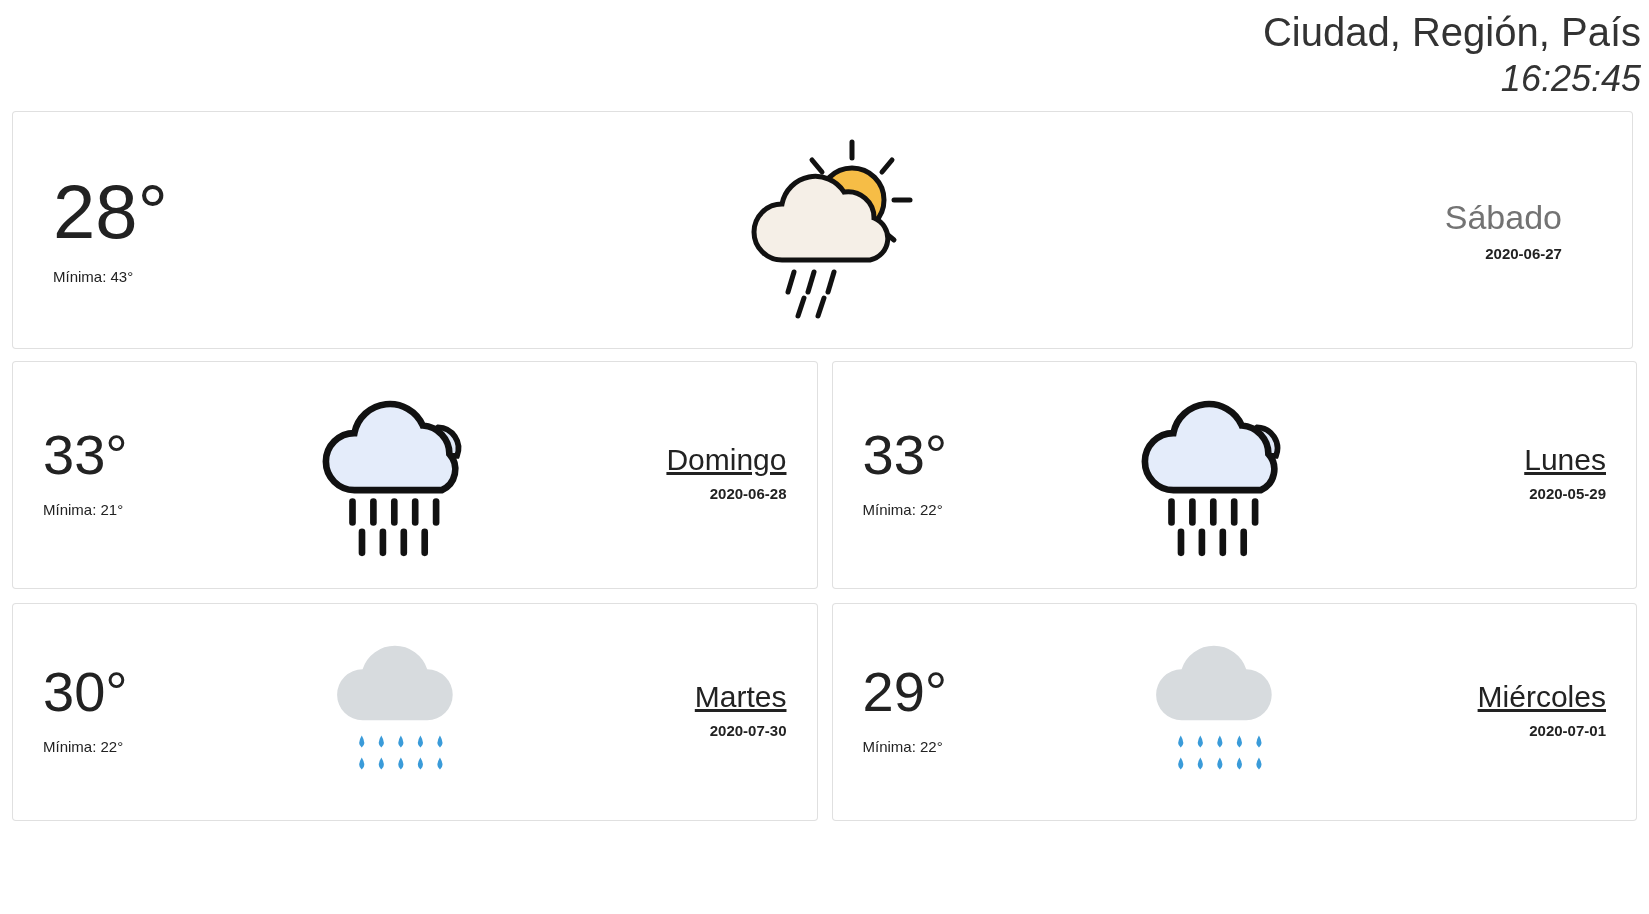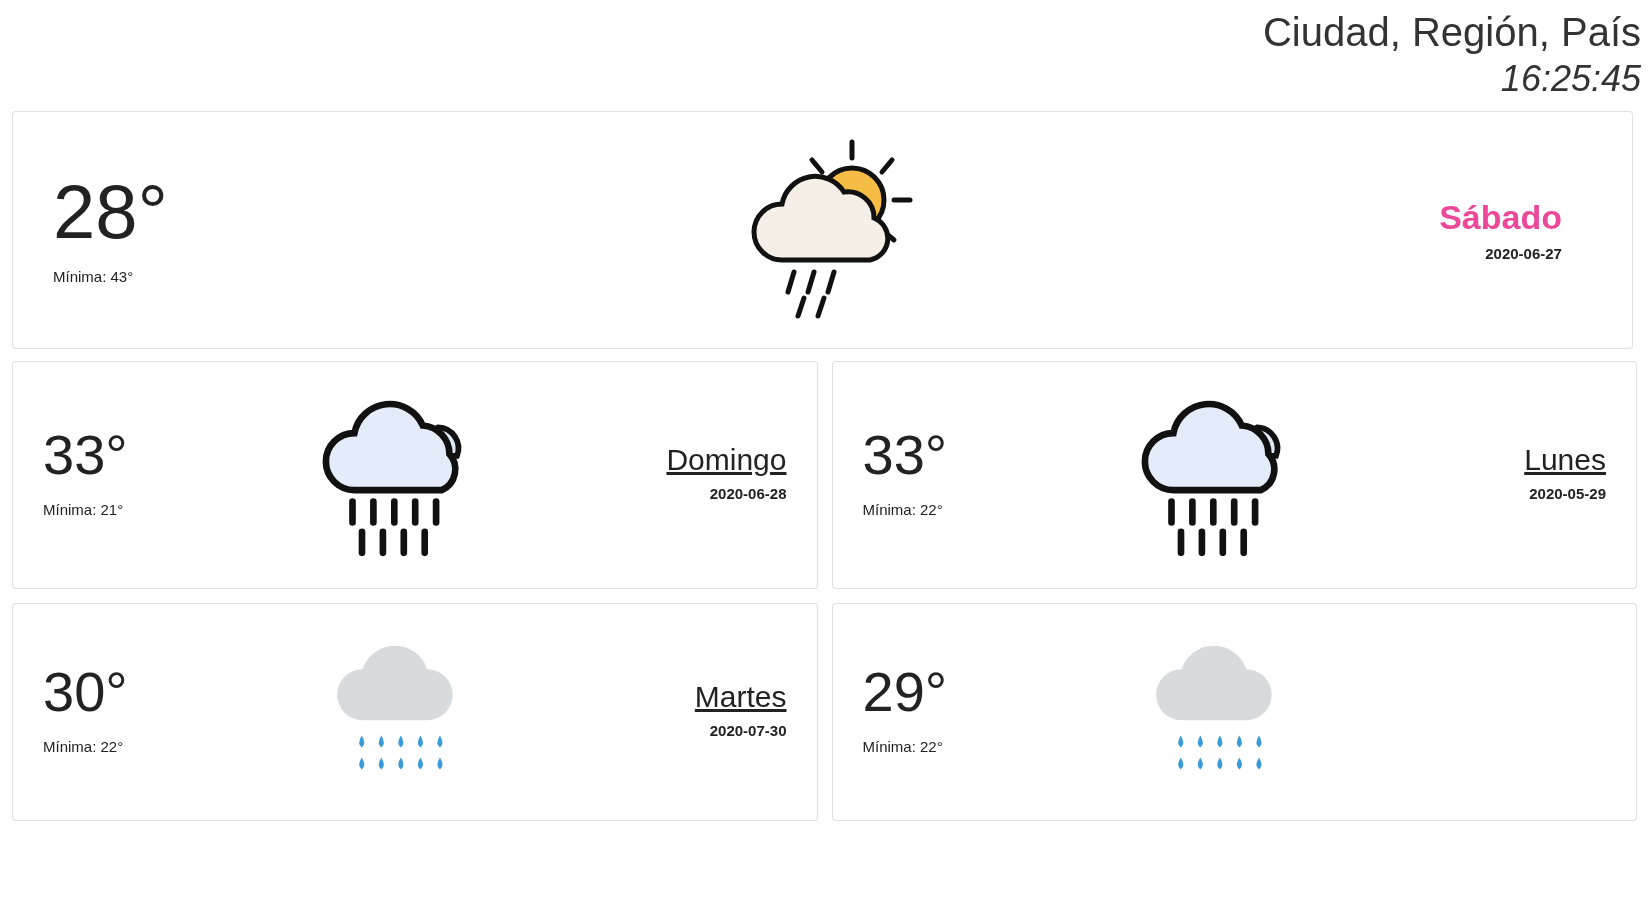--- a/index.html
+++ b/index.html
@@ -53,22 +53,22 @@
     color: #222;
     line-height: 1;
   }
   .min-label {
     font-size: 15px;
     color: #222;
     margin-top: 18px;
   }
   .day-name-big {
     font-size: 34px;
-    font-weight: 700;
-    color: #ec4899;
+    font-weight: 400;
+    color: #737373;
   }
   .day-name-med {
     font-size: 30px;
     font-weight: 400;
     color: #222;
     text-decoration: underline;
   }
   .date-label {
     font-size: 15px;
     font-weight: 600;
@@ -260,15 +260,19 @@
             <path d="M147 130 q-6 10 0 14 q6 -4 0 -14 Z"></path>
             <path d="M55 156 q-6 10 0 14 q6 -4 0 -14 Z"></path>
             <path d="M78 156 q-6 10 0 14 q6 -4 0 -14 Z"></path>
             <path d="M101 156 q-6 10 0 14 q6 -4 0 -14 Z"></path>
             <path d="M124 156 q-6 10 0 14 q6 -4 0 -14 Z"></path>
             <path d="M147 156 q-6 10 0 14 q6 -4 0 -14 Z"></path>
           </g>
         </svg>
       </span>
     </div>
+    <div class="c3">
+      <div class="day-name-med">Miércoles</div>
+      <div class="date-label">2020-07-01</div>
+    </div>
   </div>
 
 </div>
 
 </body></html>

